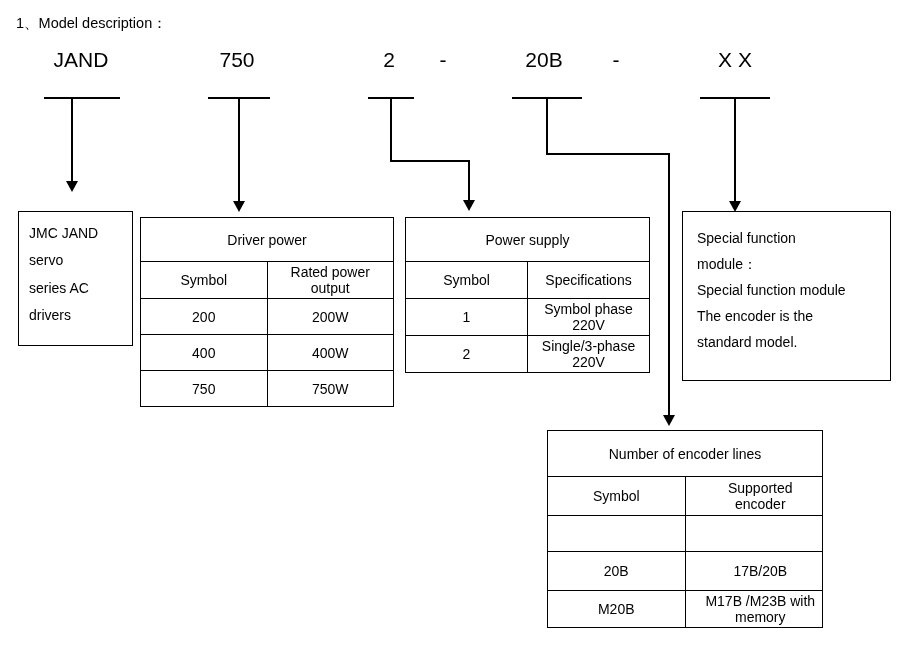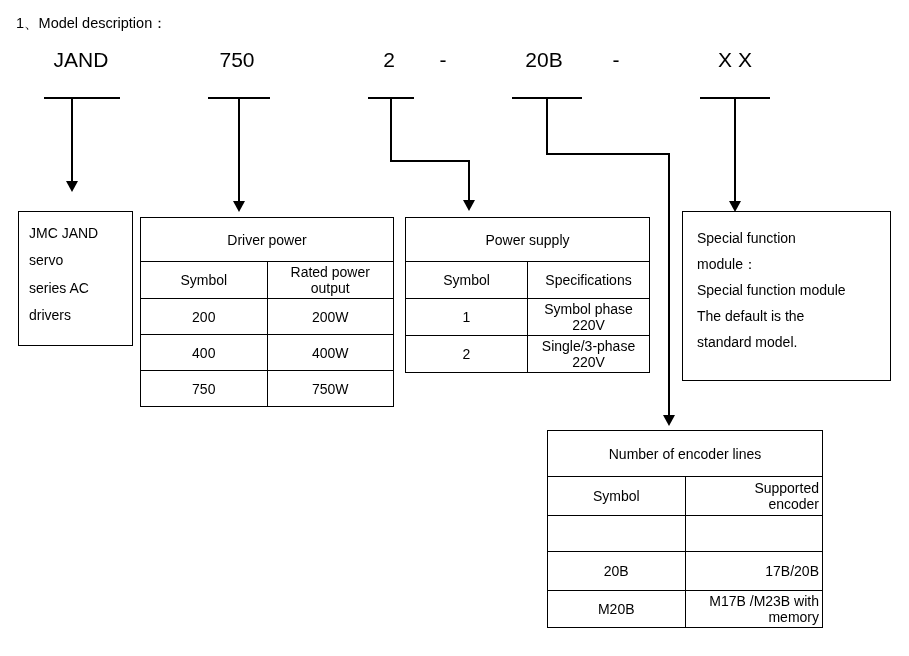--- a/index.html
+++ b/index.html
@@ -73,21 +73,21 @@
   .plainbox {
     border: 1.6px solid #000;
     box-sizing: border-box;
     padding: 10px 12px;
     font-size: 14px;
     line-height: 1.75;
     color: #000;
   }
 
   .tbl td.left-pad {
-    text-align: right;
+    text-align: center;
     padding-left: 16px;
   }
 </style>
 </head>
 <body>
 
 <div id="page">
 
   <div class="abs title">1、Model description：</div>
 
@@ -176,21 +176,21 @@
         <td>Single/3-phase 220V</td>
       </tr>
     </tbody>
       </table>
   </div>
 
   <div class="abs plainbox" style="left:682px; top:211px; width:209px; height:170px; padding:14px 14px; line-height:1.85;">
     <div>Special function</div>
     <div>module：</div>
     <div>Special function module</div>
-    <div>The default is the</div>
+    <div>The encoder is the</div>
     <div>standard model.</div>
   </div>
 
   <div class="abs" style="left:547px; top:430px; width:276px; height:198px;">
     <table class="tbl">
       <tbody>
           <tr style="height:46px;">
         <td class="hdr" colspan="2">Number of encoder lines</td>
       </tr>
       <tr style="height:38px;">

